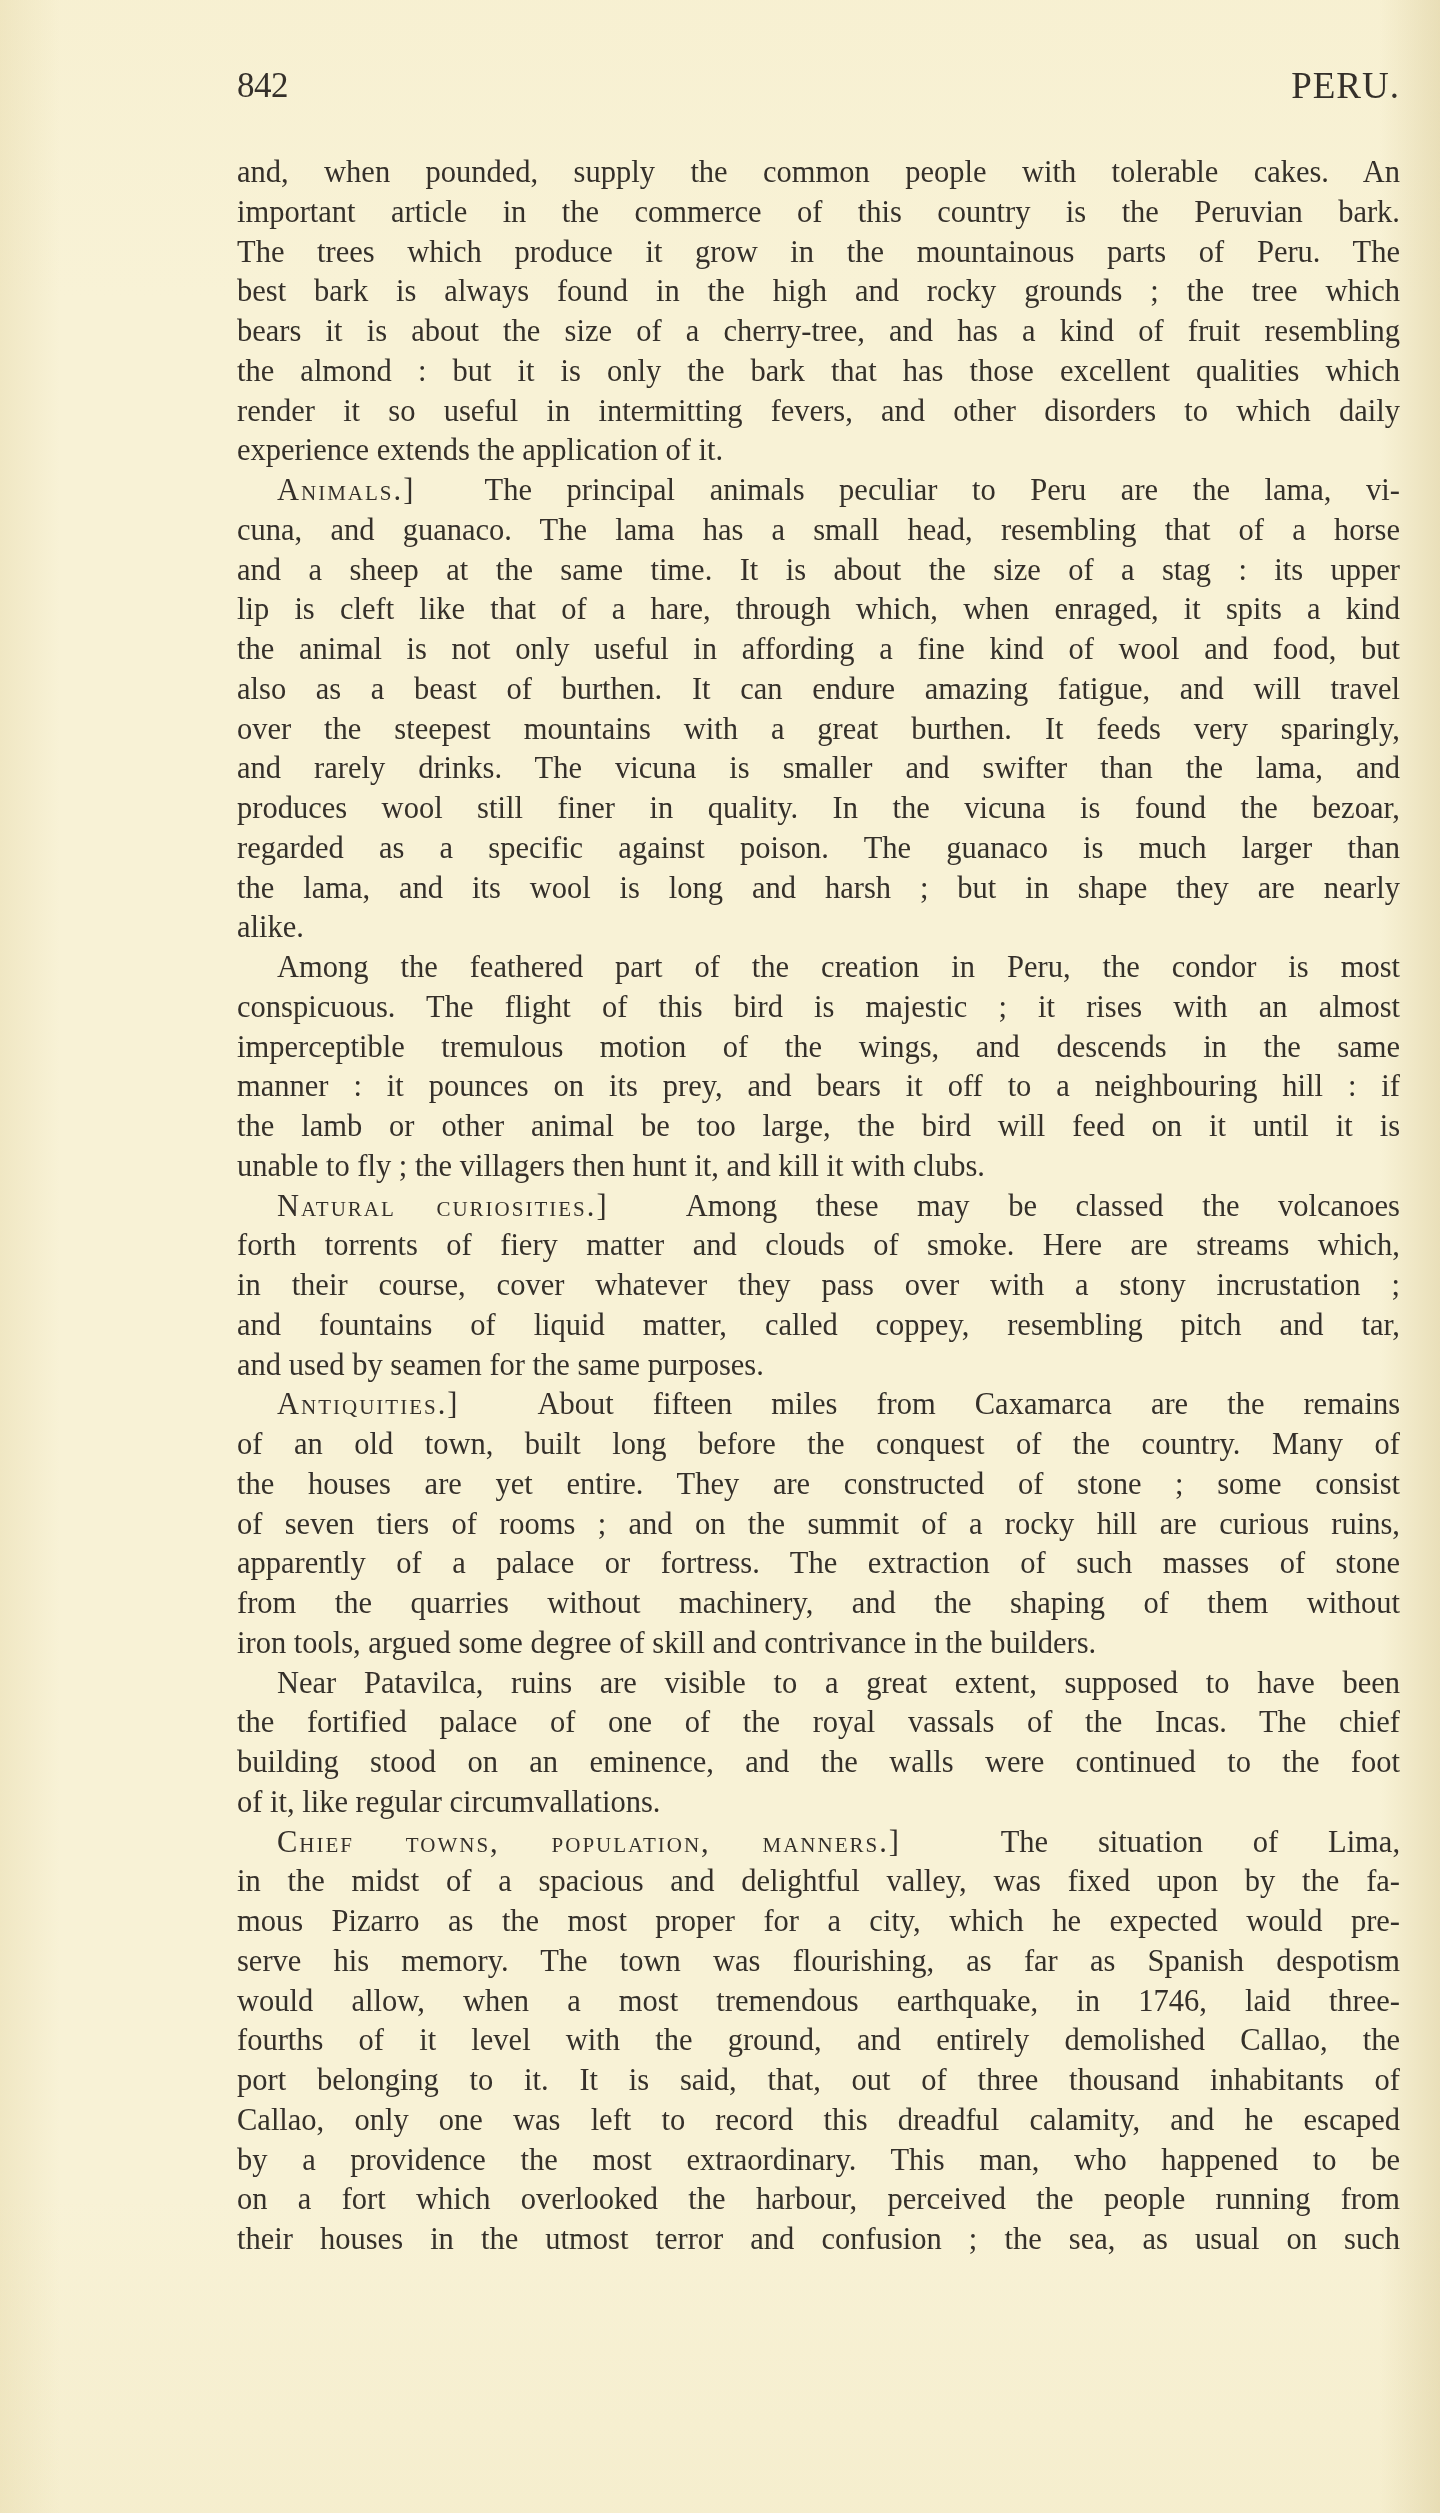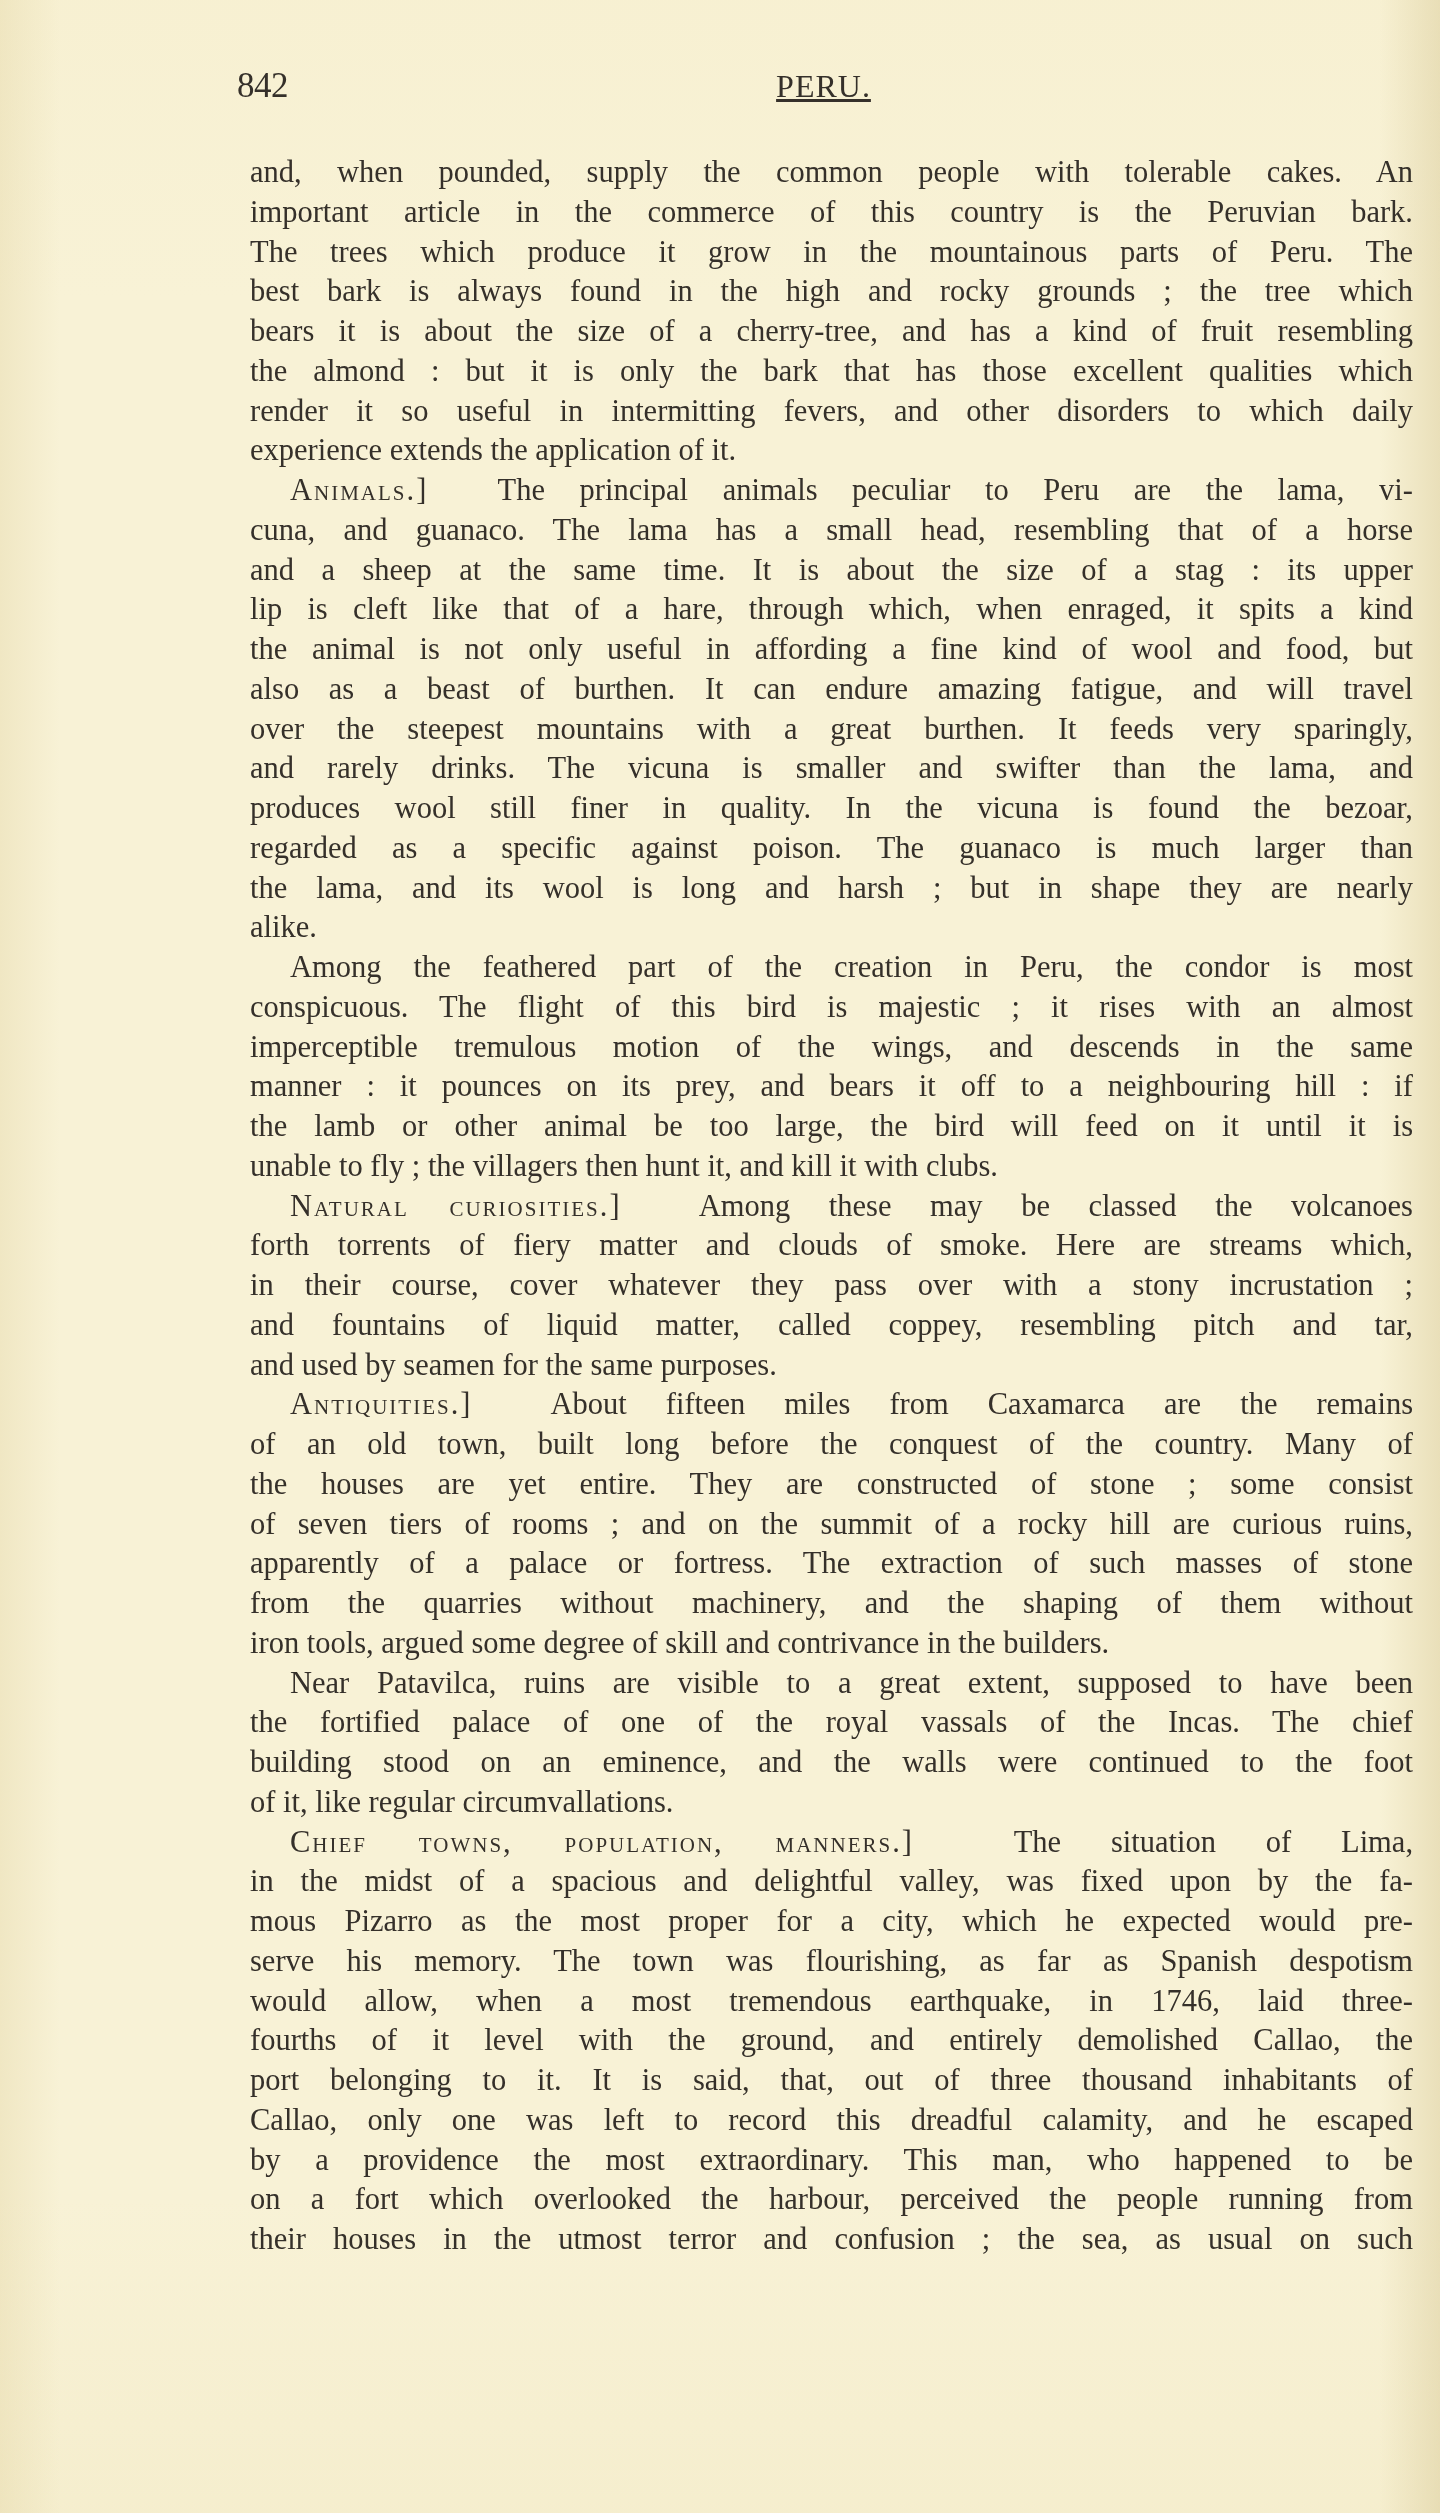--- a/index.html
+++ b/index.html
@@ -38,31 +38,30 @@
       top: 0;
       font-size: 35px;
       line-height: 40px;
       letter-spacing: -0.5px;
     }
     .running-title {
       position: absolute;
       left: 0;
       right: 0;
       top: 0;
-      text-align: center;
-      font-size: 32px;
+      text-align: right;
+      font-size: 37px;
       line-height: 40px;
       letter-spacing: 1px;
       padding-left: 10px;
-      text-decoration: underline;
     }
     .body-text {
       position: absolute;
       top: 153px;
-      left: 250px;
+      left: 237px;
       width: 1163px;
       font-size: 30.5px;
       line-height: 39.75px;
     }
     .line {
       display: block;
       height: 39.75px;
       white-space: nowrap;
       text-align: justify;
       text-align-last: justify;

